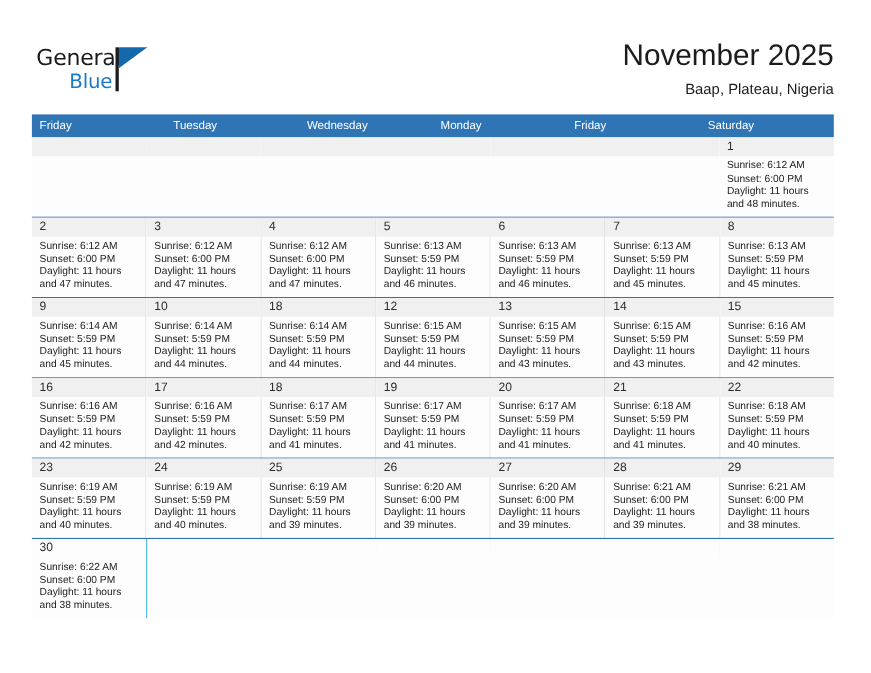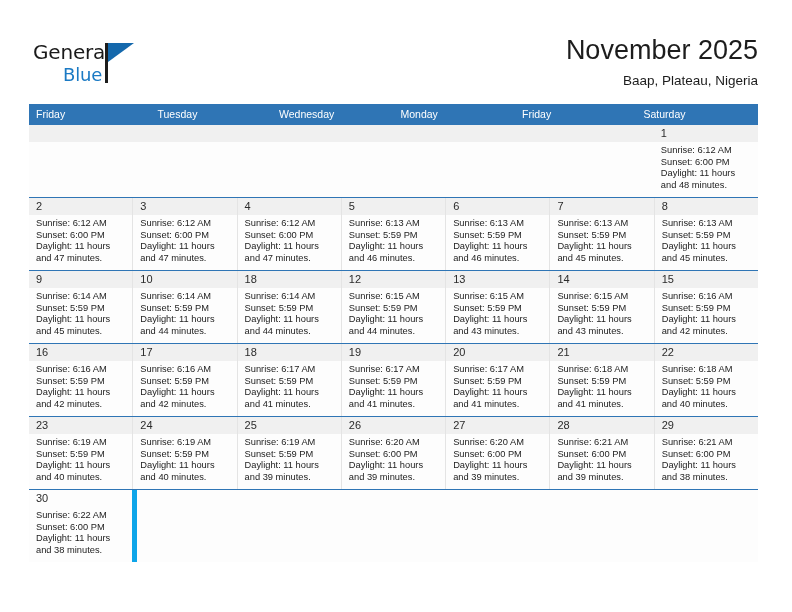--- a/index.html
+++ b/index.html
@@ -184,21 +184,21 @@
     width: 729px;
     height: 17px;
     background: #f0f0f0;
   }
   .week-row.final .day-cell .day-number {
     background: transparent;
     position: relative;
     z-index: 2;
   }
   .week-row.final .day-cell.filled {
-    border-right: 5px solid #0ea5e9;
+    border-right: 1px solid #0ea5e9;
   }
   .week-row.final .day-cell.blank {
     border-right: none;
   }
 </style>
 </head>
 <body>
 
 <div class="page">
 

